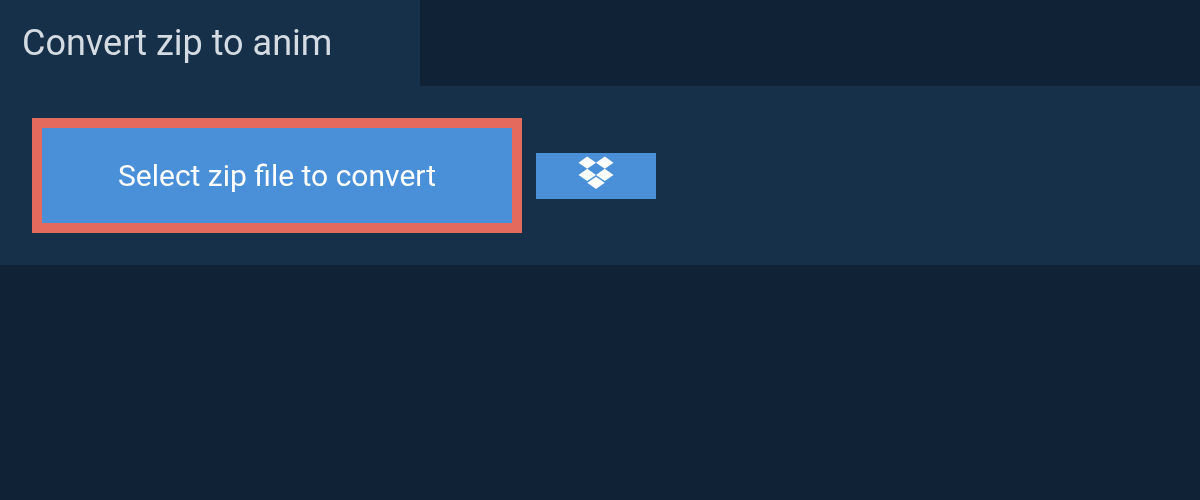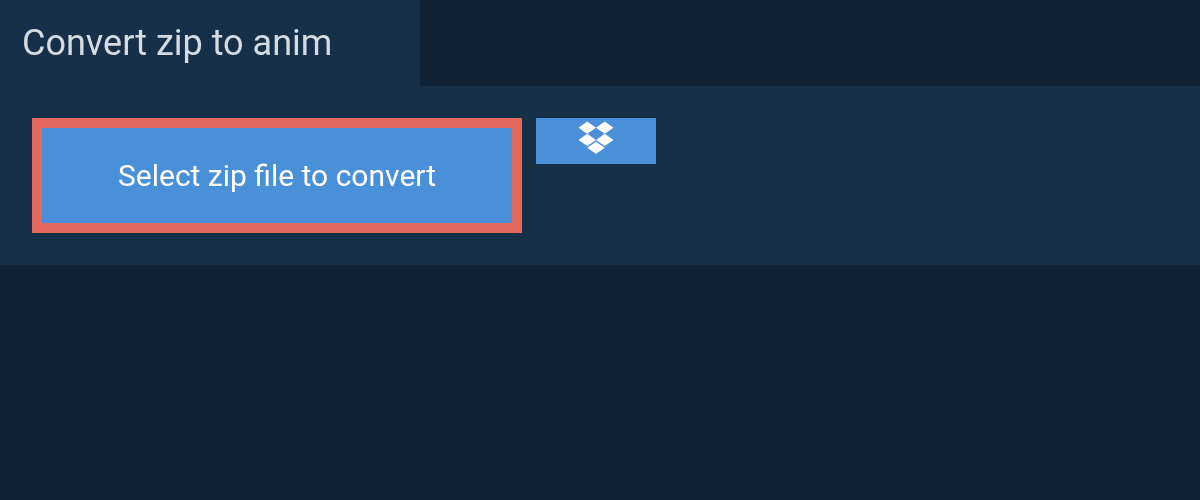--- a/index.html
+++ b/index.html
@@ -26,21 +26,21 @@
       font-weight: 400;
     }
     .panel {
       background: #16304a;
       padding: 32px;
       width: 100%;
     }
     .button-row {
       display: flex;
       gap: 14px;
-      align-items: flex-start;
+      align-items: center;
     }
     .select-button {
       background: #4a90d9;
       border: 10px solid #e46a5e;
       color: #ffffff;
       font-size: 30px;
       font-weight: 400;
       padding: 30px 40px;
       cursor: pointer;
       display: flex;

